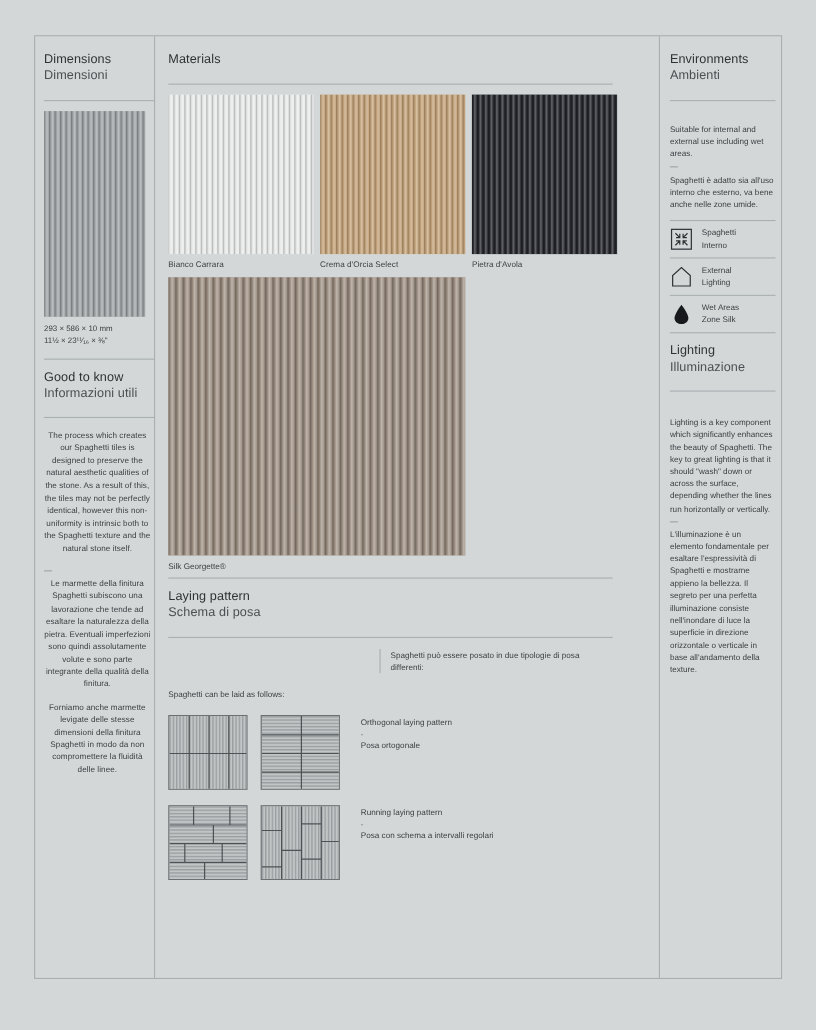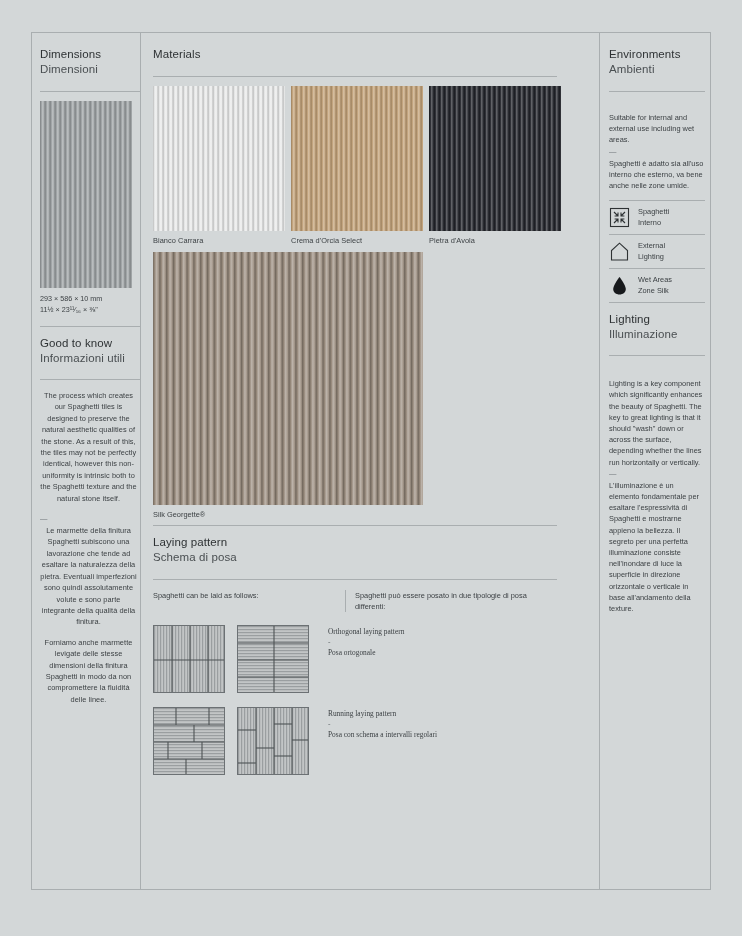--- a/index.html
+++ b/index.html
@@ -74,27 +74,27 @@
   .sw.carrara { background: #e9eaea; }
   .sw.crema   { background: #c3a279; }
   .sw.avola   { background: #22242a; }
 
   .silk-wrap { margin-top: 7px; }
   .silk { width: 270px; height: 253px; background: #9b8d7f; position: relative; overflow: hidden; }
 
   
   .lay-head { margin-top: 9px; }
   .lay-intro { display: flex; margin-top: 10px; font-size: 7.4px; line-height: 11px; color: #3c4144; }
-  .lay-intro .en { width: 192px; }
+  .lay-intro .en { width: 192px; margin-top: 36px; }
   .lay-intro .sep { width: 1px; background: #a9aeb0; margin-right: 9px; height: 22px; }
   .lay-intro .it { width: 200px; }
 
   .pat-row { display: flex; align-items: flex-start; margin-top: 13px; }
   .pat-box { width: 72px; height: 68px; border: 1px solid #6c7174; background: #b9bcbd; margin-right: 12px; position: relative; overflow: hidden; }
-  .pat-label { font-size: 7.4px; line-height: 10.6px; color: #3c4144; margin-left: 7px; padding-top: 2px; font-family: Liberation Serif, serif; }
+  .pat-label { font-size: 7.4px; line-height: 10.6px; color: #3c4144; margin-left: 7px; padding-top: 2px; }
 
   
   .env-item { display: flex; align-items: center; padding: 6px 0; }
   .env-ico { width: 21px; height: 21px; margin-right: 8px; flex: 0 0 21px; }
   .env-lbl { font-size: 7.4px; line-height: 10.4px; color: #3c4144; }
 
   .r-body { font-size: 7.4px; line-height: 11.2px; color: #3c4144; }
 </style>
 </head>
 <body>

